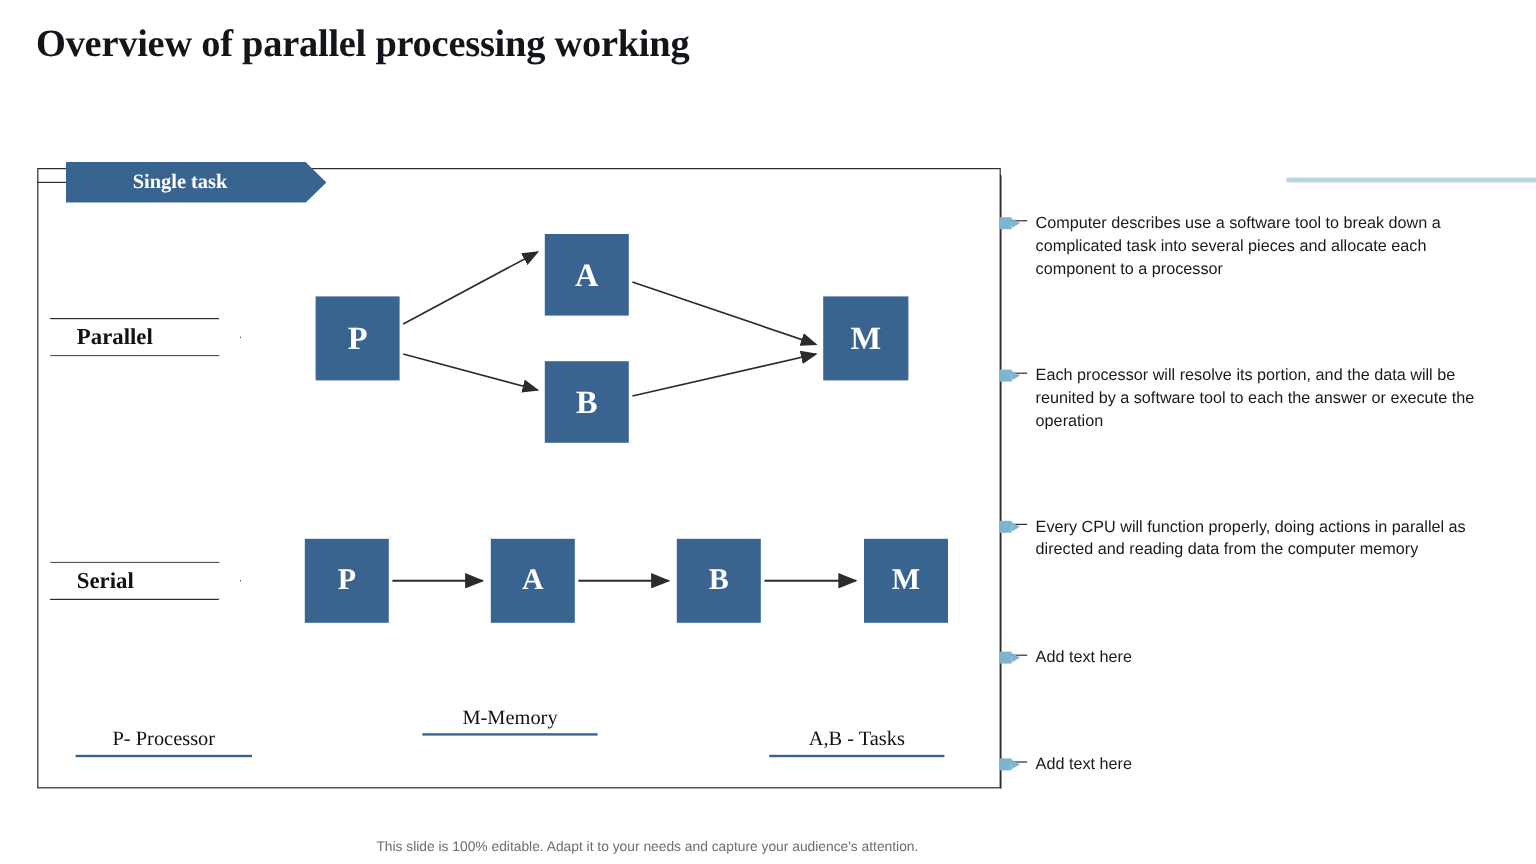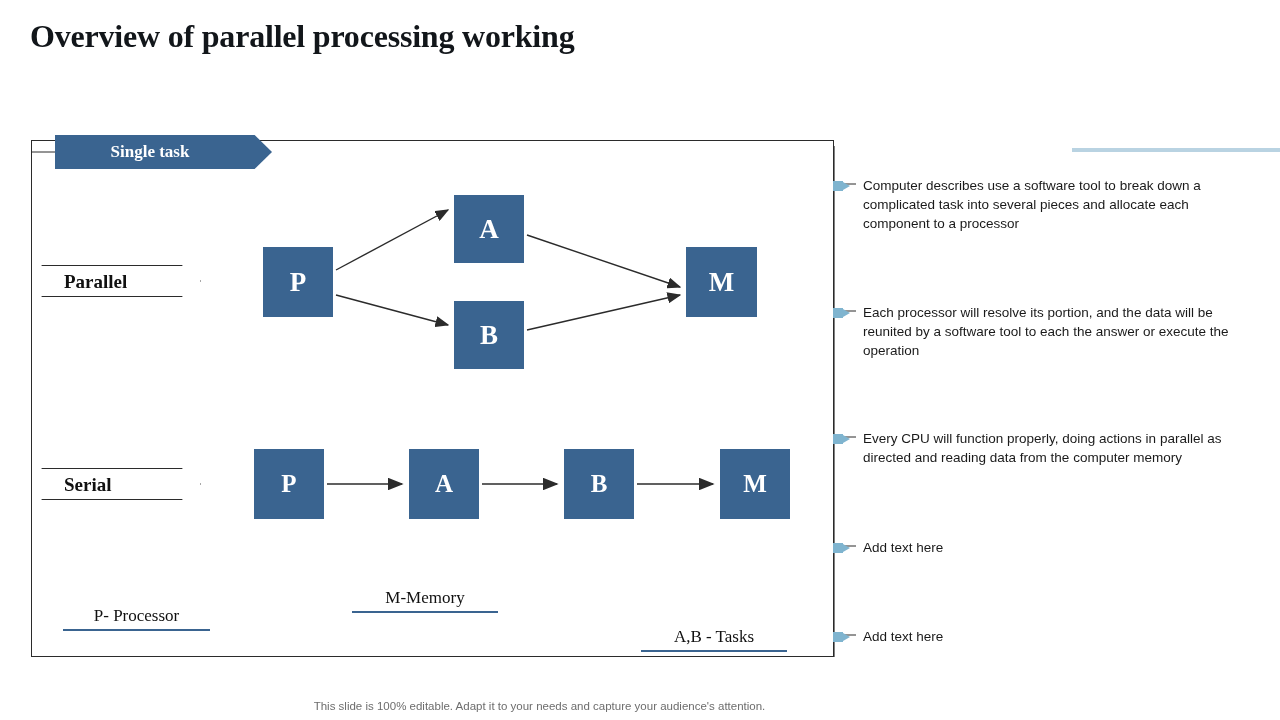--- a/index.html
+++ b/index.html
@@ -161,21 +161,21 @@
   .legend-item .rule {
     position: absolute;
     left: 0;
     bottom: 0;
     height: 2px;
     background: #3a6490;
     width: 100%;
   }
   #legend-0 { left: 63px; top: 606px; width: 147px; }
   #legend-1 { left: 352px; top: 588px; width: 146px; }
-  #legend-2 { left: 641px; top: 606px; width: 146px; margin-top: 21px; }
+  #legend-2 { left: 641px; top: 606px; width: 146px; }
 
   
   .right-rule {
     position: absolute;
     left: 1072px;
     top: 148px;
     width: 208px;
     height: 4px;
     background: #b9d3e2;
   }

